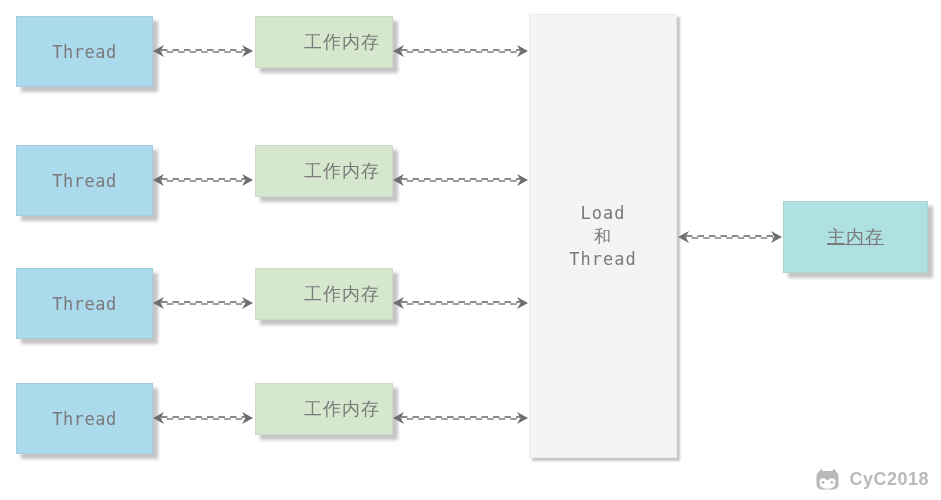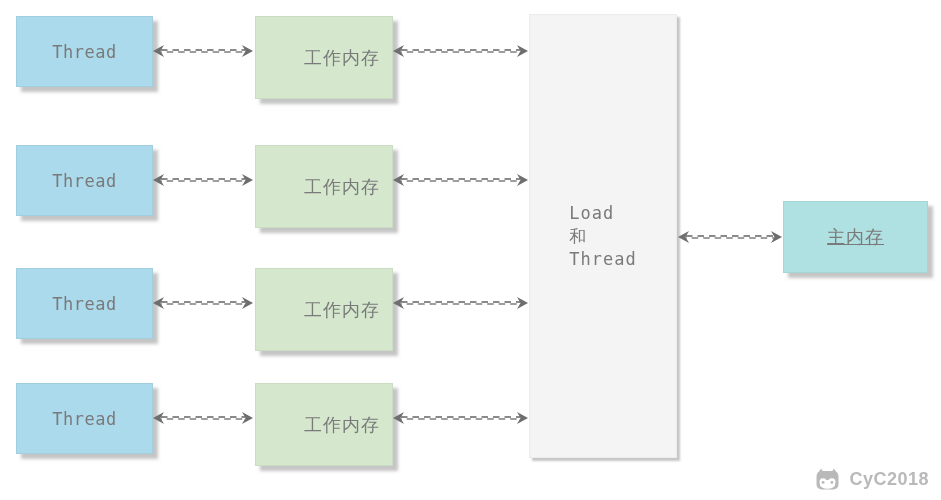--- a/index.html
+++ b/index.html
@@ -7,31 +7,31 @@
     position:relative;width:941px;height:500px;background:#ffffff;overflow:hidden;
     font-family:"DejaVu Sans Mono","Liberation Mono",monospace;
   }
   .box{
     position:absolute;display:flex;align-items:center;justify-content:center;
     color:var(--text,#7a7a7a);font-size:17px;letter-spacing:.5px;
     box-shadow:5px 5px 3px rgba(150,150,150,.55);
     border:1px solid rgba(0,0,0,0.05);box-sizing:border-box;
   }
   .thread-box{left:16px;width:137px;height:71px;background:var(--thread-fill,#abdaec);}
-  .wm-box{left:255px;width:138px;height:83px;background:var(--working-memory-fill,#d5e8ce);font-size:18px;letter-spacing:1px;padding-left:36px;}
+  .wm-box{left:255px;width:138px;height:52px;background:var(--working-memory-fill,#d5e8ce);font-size:18px;letter-spacing:1px;padding-left:36px;}
   .row0{top:16px}.row1{top:145px}.row2{top:268px}.row3{top:383px}
   .loadstore-box{
     position:absolute;left:529px;top:14px;width:148px;height:444px;
     background:var(--load-store-fill,#f4f4f4);
     border:1px solid #ececec;box-sizing:border-box;
     box-shadow:3px 3px 2px #c6c6c6;
     display:flex;align-items:center;justify-content:center;
   }
   .loadstore-text{
-    color:var(--text,#7a7a7a);font-size:17px;line-height:23px;letter-spacing:1px;
+    text-align:center;color:var(--text,#7a7a7a);font-size:17px;line-height:23px;letter-spacing:1px;
   }
   .mm-box{left:783px;top:201px;width:145px;height:72px;background:var(--main-memory-fill,#b0e1e2);font-size:18px;letter-spacing:1px;text-decoration:underline;}
   .arrow{position:absolute;height:18px;}
   .watermark{
     position:absolute;right:12px;bottom:9px;display:flex;align-items:center;gap:8px;
     color:#b9b9b9;font-family:"Liberation Sans","DejaVu Sans",sans-serif;
     font-size:18px;font-weight:bold;letter-spacing:.5px;text-align:center;
   }
 </style>
 </head>

